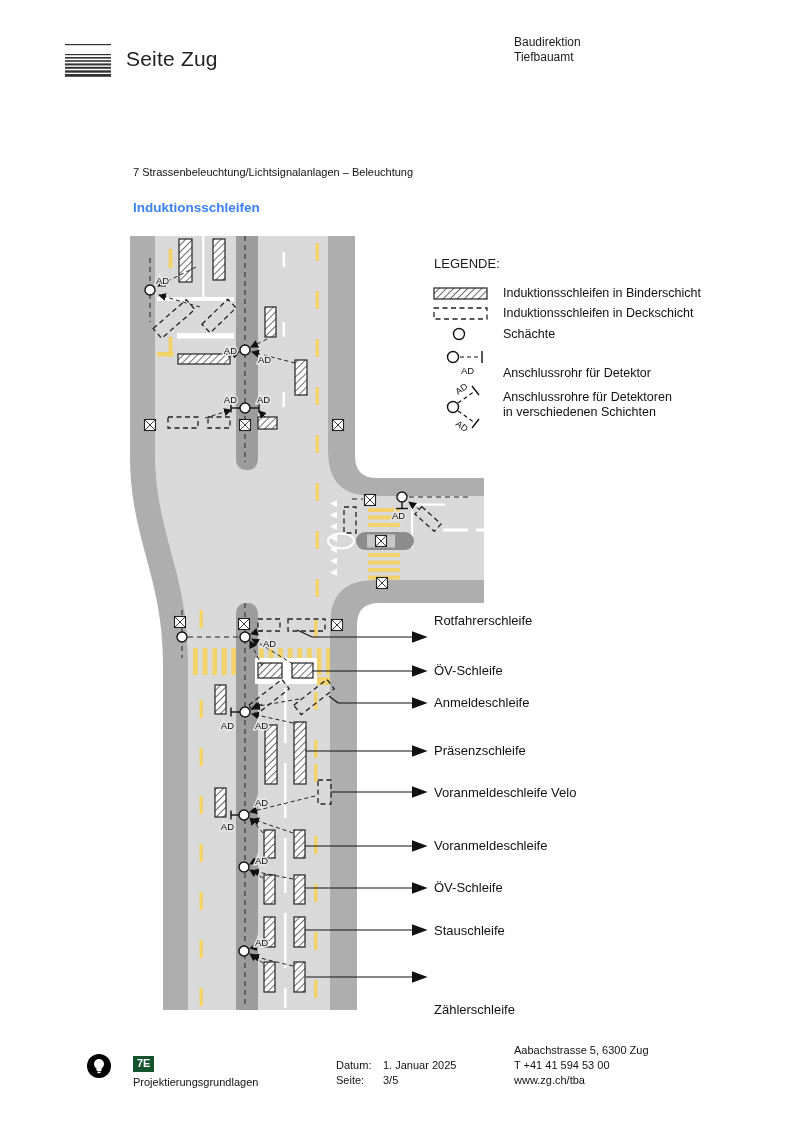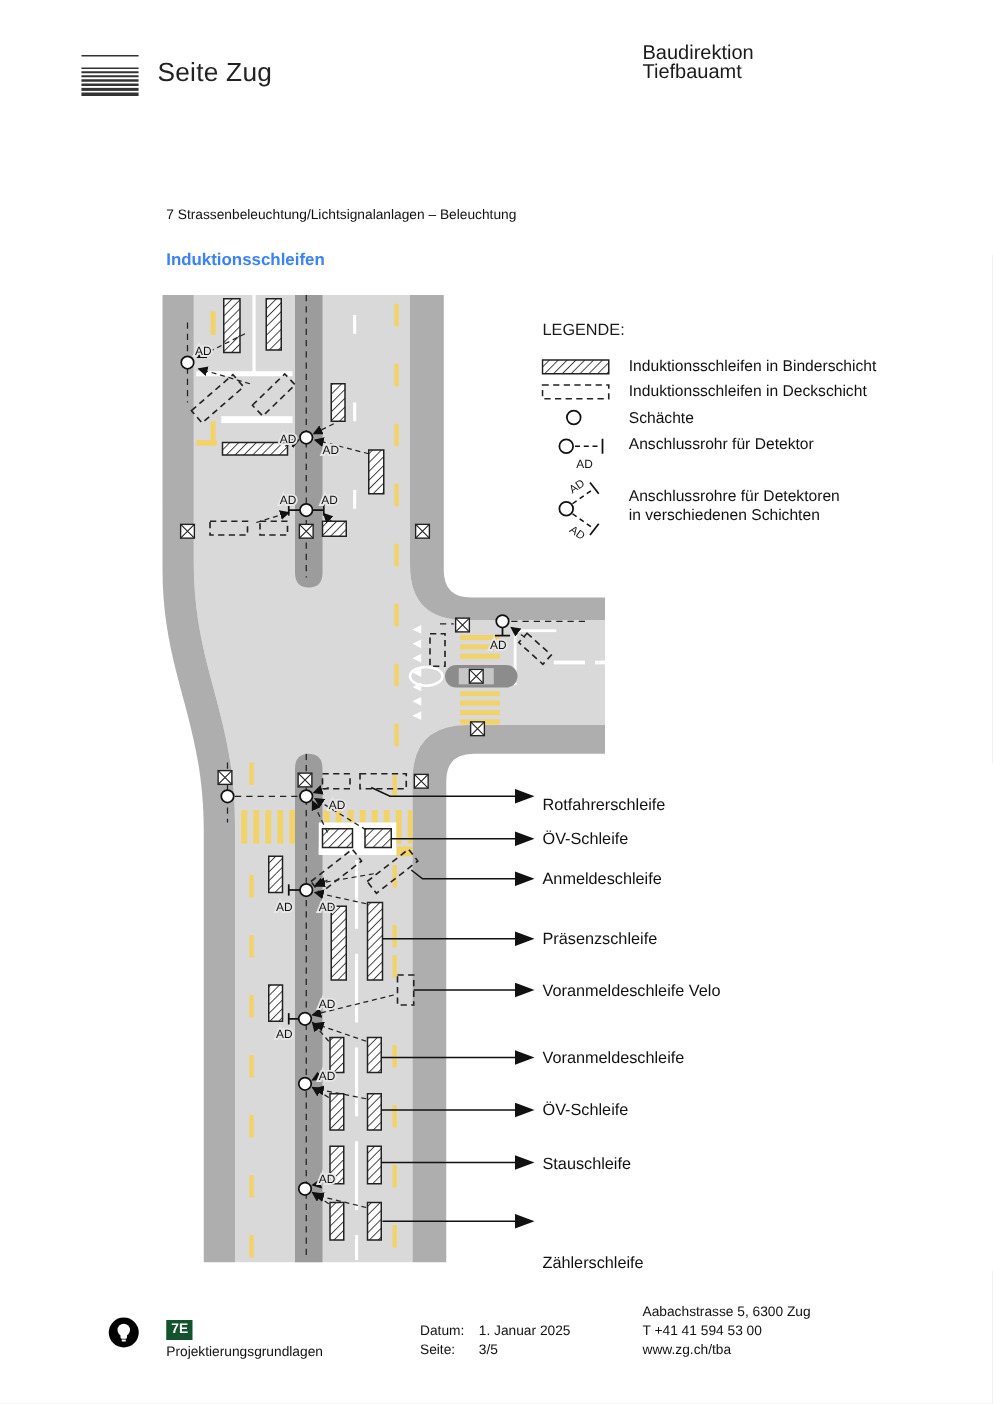--- a/index.html
+++ b/index.html
@@ -1,20 +1,20 @@
 <!DOCTYPE html>
 <html><head>
 <meta charset="utf-8">
 <style>
   html,body{margin:0;padding:0;background:#e8e8e8;}
   .page{position:relative;width:794px;height:1123px;background:#ffffff;overflow:hidden;
         font-family:"Liberation Sans",sans-serif;color:#1a1a1a;margin:0 auto;}
   .abs{position:absolute;}
   .canton-name{left:126px;top:47px;font-size:21px;letter-spacing:0.2px;color:#222;}
-  .dept{left:514px;top:35px;font-size:16px;line-height:15px;}
+  .dept{left:514px;top:35px;font-size:12px;line-height:15px;}
   .section-line{left:133px;top:166px;font-size:11px;color:#111;}
   .doc-title{left:133px;top:200px;font-size:13.5px;font-weight:700;color:#3b82f6;}
   .legend{left:433px;top:256px;width:330px;height:180px;}
   .legend .lg-title{position:absolute;left:1px;top:0;font-size:13px;}
   .lg-label{position:absolute;left:70px;font-size:12.5px;white-space:nowrap;color:#111;}
   .lg-swatch{position:absolute;}
   .callout{position:absolute;left:434px;font-size:13px;white-space:nowrap;color:#111;}
   .ft{font-size:11px;color:#111;}
   .badge7e{left:133px;top:1056px;background:#14532d;color:#fff;font-size:11px;font-weight:700;
            padding:1px 4px 2px 4px;line-height:13px;}
@@ -338,21 +338,21 @@
       <path d="M329,696 L338,703 L412,703" marker-end="url(#lah)"></path>
       <path d="M306,751 L412,751" marker-end="url(#lah)"></path>
       <path d="M331,792 L412,792" marker-end="url(#lah)"></path>
       <path d="M305,846 L412,846" marker-end="url(#lah)"></path>
       <path d="M305,888 L412,888" marker-end="url(#lah)"></path>
       <path d="M305,930 L412,930" marker-end="url(#lah)"></path>
       <path d="M306,977 L412,977" marker-end="url(#lah)"></path>
     </g>
   </svg>
 
-  <div class="callout" style="top:636px;">Rotfahrerschleife</div>
+  <div class="callout" style="top:613px;">Rotfahrerschleife</div>
   <div class="callout" style="top:663px;">ÖV-Schleife</div>
   <div class="callout" style="top:695px;">Anmeldeschleife</div>
   <div class="callout" style="top:743px;">Präsenzschleife</div>
   <div class="callout" style="top:785px;">Voranmeldeschleife Velo</div>
   <div class="callout" style="top:838px;">Voranmeldeschleife</div>
   <div class="callout" style="top:880px;">ÖV-Schleife</div>
   <div class="callout" style="top:923px;">Stauschleife</div>
   <div class="callout" style="top:1002px;">Zählerschleife</div>
 
   <div class="abs legend">
@@ -372,21 +372,21 @@
       <circle cx="12" cy="8" r="5.5" fill="#fff" stroke="#111" stroke-width="1.4"></circle>
     </svg>
     <div class="lg-label" style="top:71px;">Schächte</div>
 
     <svg class="lg-swatch" style="left:12px;top:92px;" width="46" height="28">
       <circle cx="8" cy="9" r="5.5" fill="#fff" stroke="#111" stroke-width="1.4"></circle>
       <line x1="15" y1="9" x2="36" y2="9" stroke="#111" stroke-width="1.2" stroke-dasharray="4,3"></line>
       <line x1="37" y1="3" x2="37" y2="15" stroke="#111" stroke-width="1.4"></line>
       <text x="16" y="26" font-size="9.5" fill="#111">AD</text>
     </svg>
-    <div class="lg-label" style="top:92px;text-align:right;">Anschlussrohr für Detektor</div>
+    <div class="lg-label" style="top:110px;text-align:right;">Anschlussrohr für Detektor</div>
 
     <svg class="lg-swatch" style="left:10px;top:127px;" width="50" height="48">
       <circle cx="10" cy="24" r="5.5" fill="#fff" stroke="#111" stroke-width="1.4"></circle>
       <line x1="15" y1="20" x2="32" y2="8" stroke="#111" stroke-width="1.2" stroke-dasharray="4,3"></line>
       <line x1="29" y1="3" x2="36" y2="12" stroke="#111" stroke-width="1.4"></line>
       <line x1="15" y1="28" x2="32" y2="40" stroke="#111" stroke-width="1.2" stroke-dasharray="4,3"></line>
       <line x1="29" y1="45" x2="36" y2="36" stroke="#111" stroke-width="1.4"></line>
       <text x="15" y="12" font-size="9" fill="#111" transform="rotate(-35 15 12)">AD</text>
       <text x="12" y="42" font-size="9" fill="#111" transform="rotate(35 12 42)">AD</text>
     </svg>

